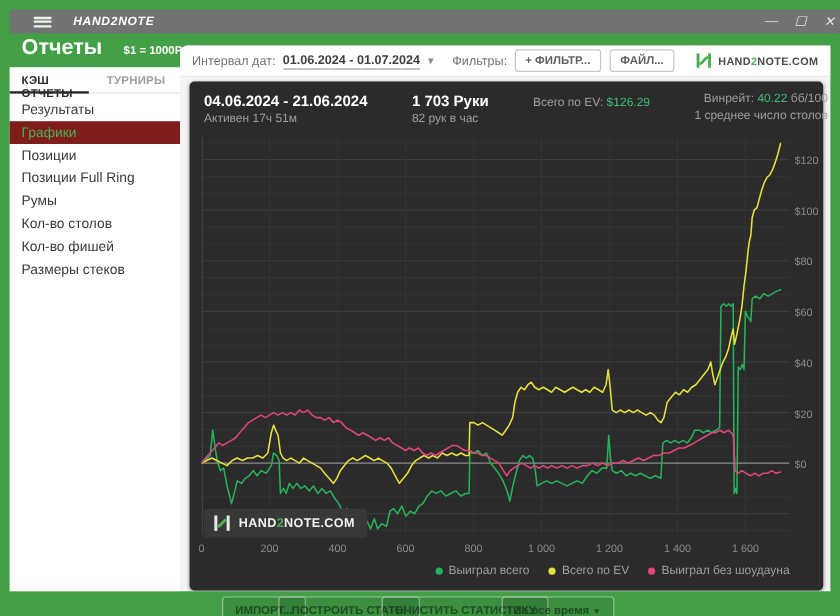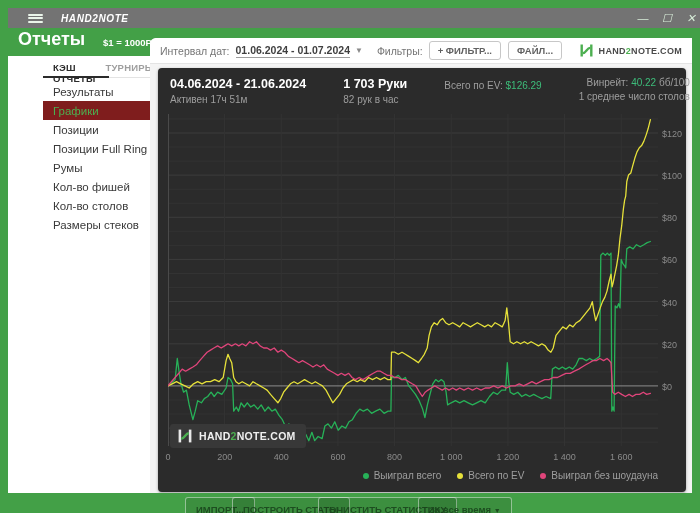--- a/index.html
+++ b/index.html
@@ -15,21 +15,21 @@
   .win-ctrls { margin-left:auto; display:flex; align-items:center; gap:10px; margin-right:10px;
     color:#d7ecd8; font-size:11px; }
   .win-ctrls span { width:14px; text-align:center; cursor:pointer; }
   
   .header-band { position:absolute; left:8px; top:28px; width:684px; height:28px; background:#43a047; }
   .page-title { position:absolute; left:10px; top:1px; color:#fff; font-size:18px; font-weight:bold; }
   .stake-sel { position:absolute; left:95px; top:9px; color:#ffffff; font-size:9.5px; font-weight:bold;
     cursor:pointer; }
   .stake-sel .caret { font-size:8px; margin-left:3px; }
   
-  .sidebar { position:absolute; left:8px; top:56px; width:142px; height:437px; background:#ffffff;padding-left:35px; }
+  .sidebar { position:absolute; left:8px; top:56px; width:142px; height:437px; background:#ffffff; }
   .tabs { display:flex; border-bottom:1px solid #e3e3e3; height:22px; }
   .tab { font-size:9.5px; font-weight:bold; padding:6px 0 0 10px; width:78px; color:#9e9e9e;
     cursor:pointer; position:relative; letter-spacing:.2px; }
   .tab.active { color:#2b2b2b; }
   .tab.active::after { content:""; position:absolute; left:0; bottom:-1px; width:66px; height:2px; background:#2b2b2b; }
   .side-items { padding-top:4px; }
   .side-item { font-size:11.5px; color:#3a3a3a; padding:4px 0 4px 10px; height:19px; cursor:pointer; }
   .side-item.active { color:#4caf50; background:#7f1d1d; }
   
   .main { position:absolute; left:150px; top:38px; width:542px; height:455px;
@@ -102,22 +102,22 @@
   <div class="tabs">
     <div class="tab active">КЭШ ОТЧЕТЫ</div>
     <div class="tab">ТУРНИРЫ</div>
   </div>
   <div class="side-items">
     <div class="side-item">Результаты</div>
     <div class="side-item active">Графики</div>
     <div class="side-item">Позиции</div>
     <div class="side-item">Позиции Full Ring</div>
     <div class="side-item">Румы</div>
+    <div class="side-item">Кол-во столов</div>
     <div class="side-item">Кол-во фишей</div>
-    <div class="side-item">Кол-во столов</div>
     <div class="side-item">Размеры стеков</div>
   </div>
 </div>
 
 <div class="main">
   <div class="toolbar">
     <span class="date-label">Интервал дат:</span>
     <span class="date-value">01.06.2024 - 01.07.2024</span>
     <span class="tb-caret">▼</span>
     <span class="filters-label">Фильтры:</span>

